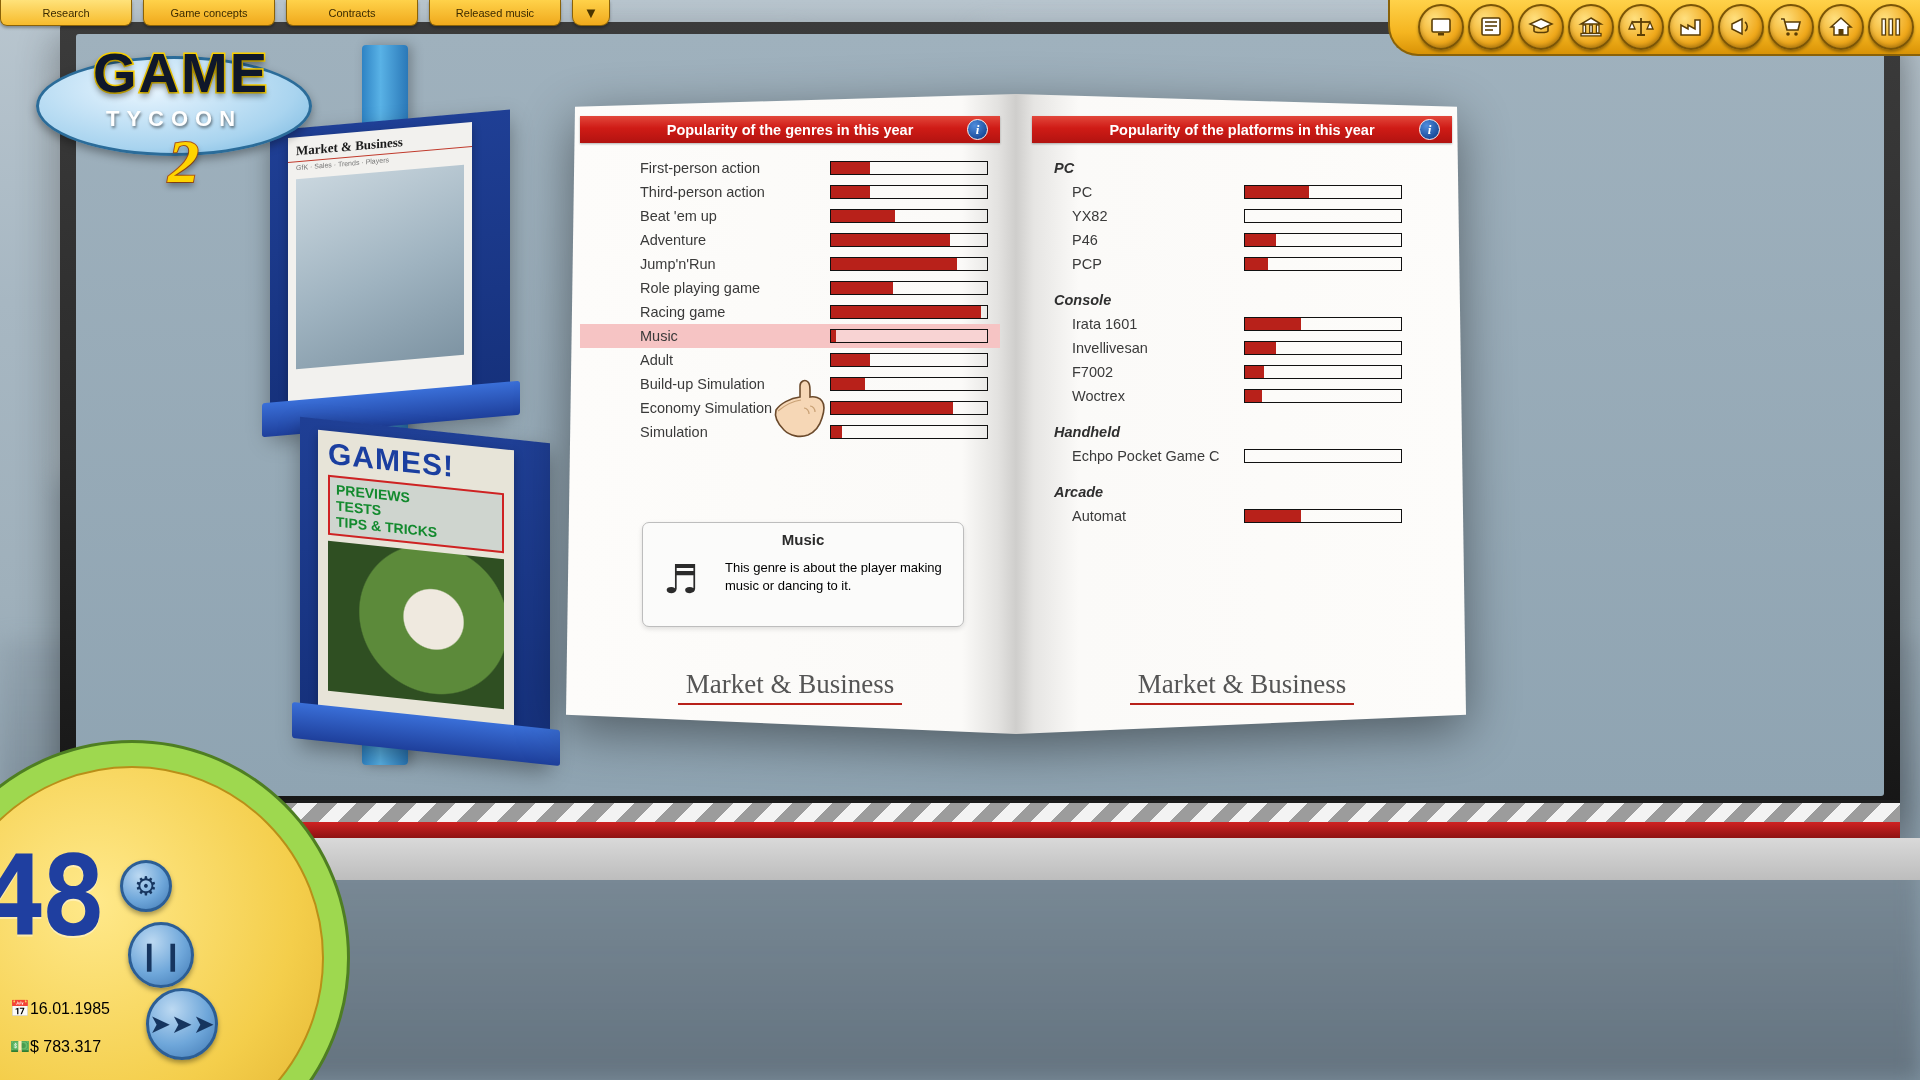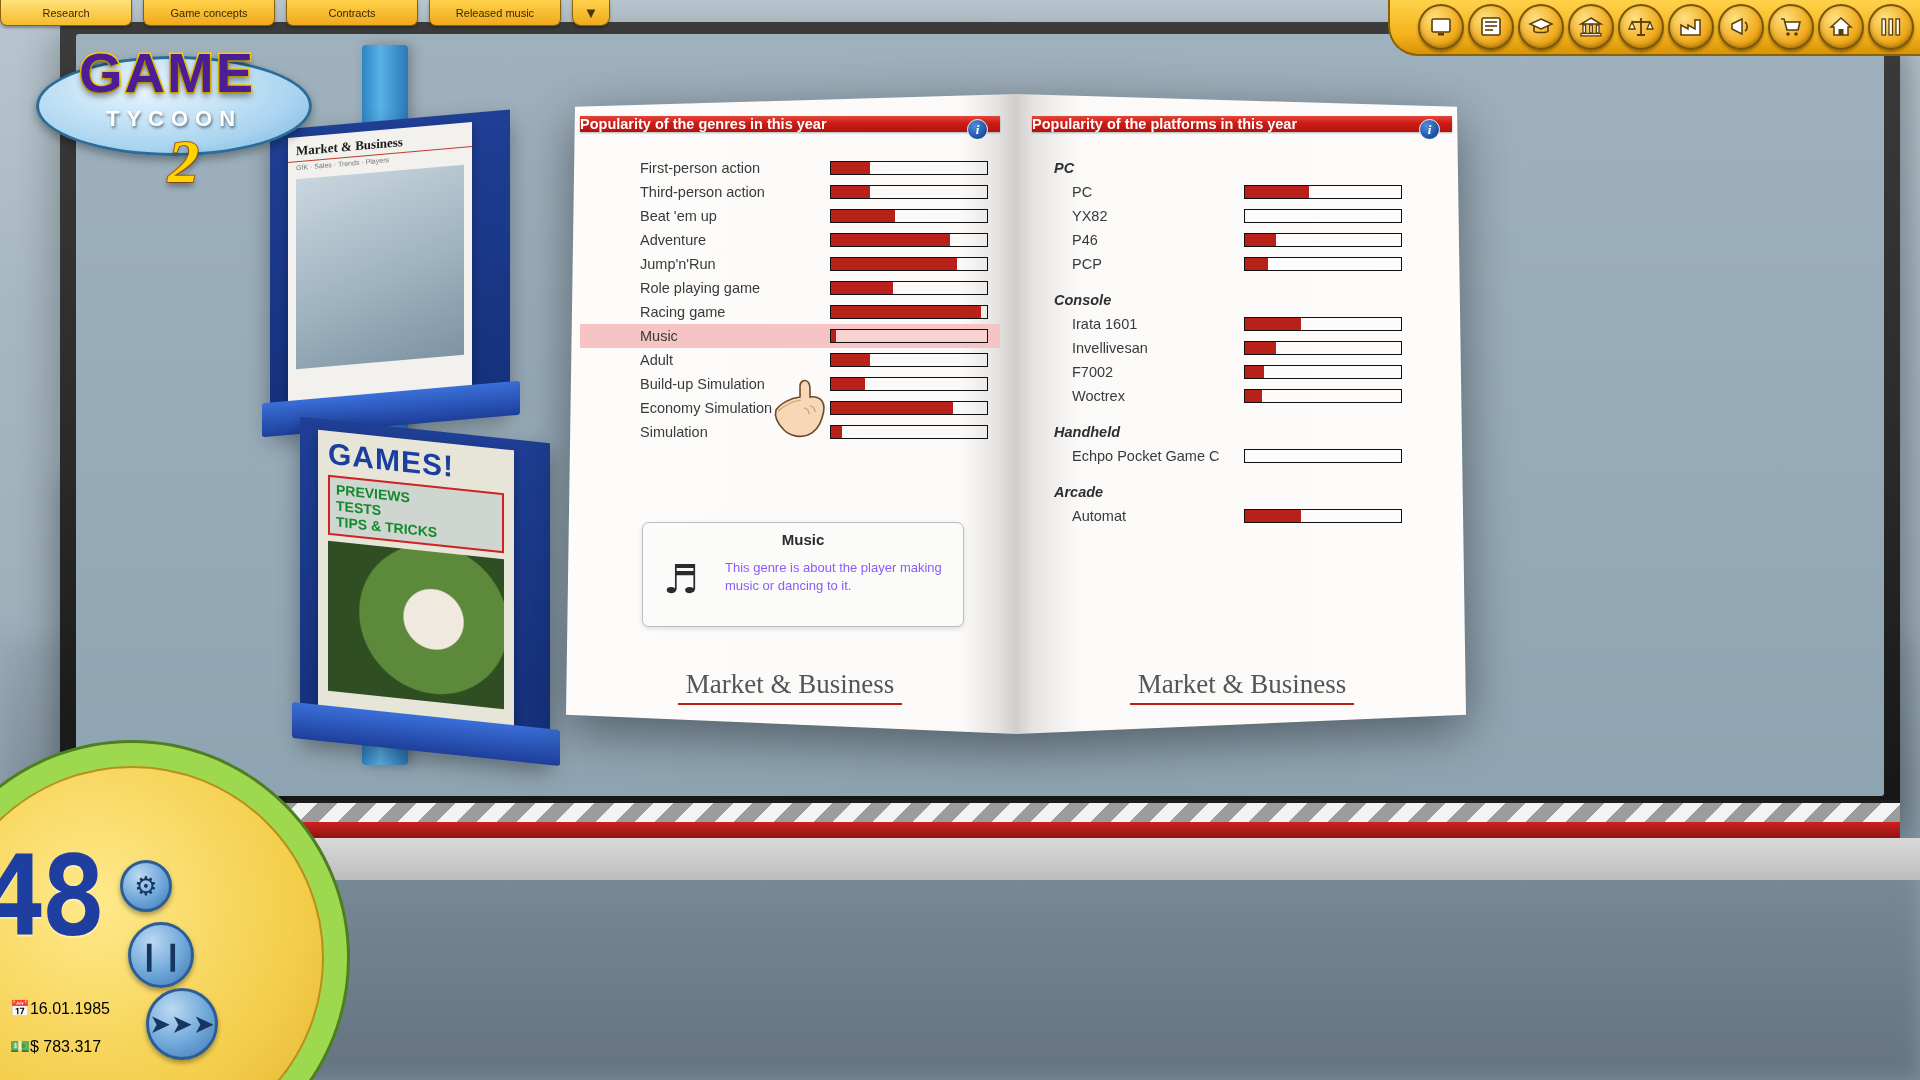--- a/index.html
+++ b/index.html
@@ -153,22 +153,22 @@
 
   
   #logo { position: absolute; left: 22px; top: 30px; width: 300px; height: 160px; z-index: 38; }
   #logo .bubble {
     position: absolute; left: 14px; top: 26px; width: 276px; height: 100px;
     background: radial-gradient(ellipse at 40% 30%, #eaf6ff, #a9d4ef 65%, #6fb2dd 100%);
     border: 3px solid #2b6c99; border-radius: 50%;
     box-shadow: 0 4px 10px rgba(0,0,0,.35);
   }
   #logo .game-word {
-    position: absolute; left: 19px; top: 10px; width: 252px; text-align:center;
-    font: bold 56px "Liberation Sans", sans-serif; color:#4c1d95;
+    position: absolute; left: 33px; top: 10px; width: 252px; text-align:center;
+    font: bold 56px "Liberation Sans", sans-serif; color:#0f172a;
     -webkit-text-stroke: 3px #ffd400; paint-order: stroke fill;
     letter-spacing: 2px; text-shadow: 0 4px 6px rgba(0,0,0,.45);
   }
   #logo .tycoon-word {
     position: absolute; left: 26px; top: 76px; width: 252px; text-align:center;
     font: bold 22px "Liberation Sans", sans-serif; color:#ffffff;
     letter-spacing: 7px; text-shadow: 1px 2px 3px rgba(0,0,0,.5);
   }
   #logo .two {
     position: absolute; left: 146px; top: 96px;
@@ -191,23 +191,23 @@
         #e3e2e0 48%, #cfcecc 50%, #e6e5e3 52%,
         #fbfaf8 57%, #fdfcfa 100%);
     border-radius: 4px 4px 10px 10px;
     clip-path: polygon(1% 2%, 50% 0%, 99% 2%, 100% 97%, 50% 100%, 0% 97%);
   }
   .page { position: absolute; top: 0; width: 448px; height: 100%; }
   .page.left { left: 0; }
   .page.right { left: 452px; }
 
   .page-banner {
-    position: absolute; top: 22px; height: 16px; left: 14px; right: 14px;
+    position: absolute; top: 22px; height: 27px; left: 14px; right: 14px;
     background: linear-gradient(180deg,#e2473b 0%, #cf1b16 45%, #b21310 100%);
-    display: flex; align-items: center; 
+    display: flex; align-items: center; justify-content: center;
     color: #fff; font: bold 14.5px "Liberation Sans", sans-serif;
     box-shadow: 0 1px 2px rgba(0,0,0,.3);
   }
   .info-badge {
     position: absolute; right: 12px; top: 3px;
     width: 21px; height: 21px; border-radius: 50%;
     background: radial-gradient(circle at 35% 30%, #4f8ddd, #1d4f9e 70%);
     border: 1.5px solid #f4f4f4;
     color:#fff; font: bold italic 13px "Liberation Serif", serif;
     display:flex; align-items:center; justify-content:center; cursor: pointer;
@@ -248,21 +248,21 @@
     position: absolute; left: 76px; top: 428px; width: 322px; height: 105px;
     background: #fbfbfa; border: 1px solid #bdbdbd; border-radius: 7px;
     box-shadow: 0 2px 5px rgba(0,0,0,.12);
   }
   #info-card .ic-title {
     text-align: center; font: bold 15px "Liberation Sans", sans-serif;
     color:#2b2b2b; padding-top: 8px;
   }
   #info-card .ic-body {
     position: absolute; left: 82px; top: 36px; right: 14px;
-    font: 13px "Liberation Sans", sans-serif; color:#8b5cf6; line-height: 1.35;
+    font: 13px "Liberation Sans", sans-serif; color:#000000; line-height: 1.35;
   }
   #info-card .ic-icon {
     position: absolute; left: 20px; top: 36px; width: 50px; height: 48px;
     font: 40px "DejaVu Sans", sans-serif; color:#2b2b2b; line-height: 1;
   }
 
   .page-footer {
     position: absolute; bottom: 34px; left: 0; right: 0; text-align: center;
   }
   .page-footer span {

